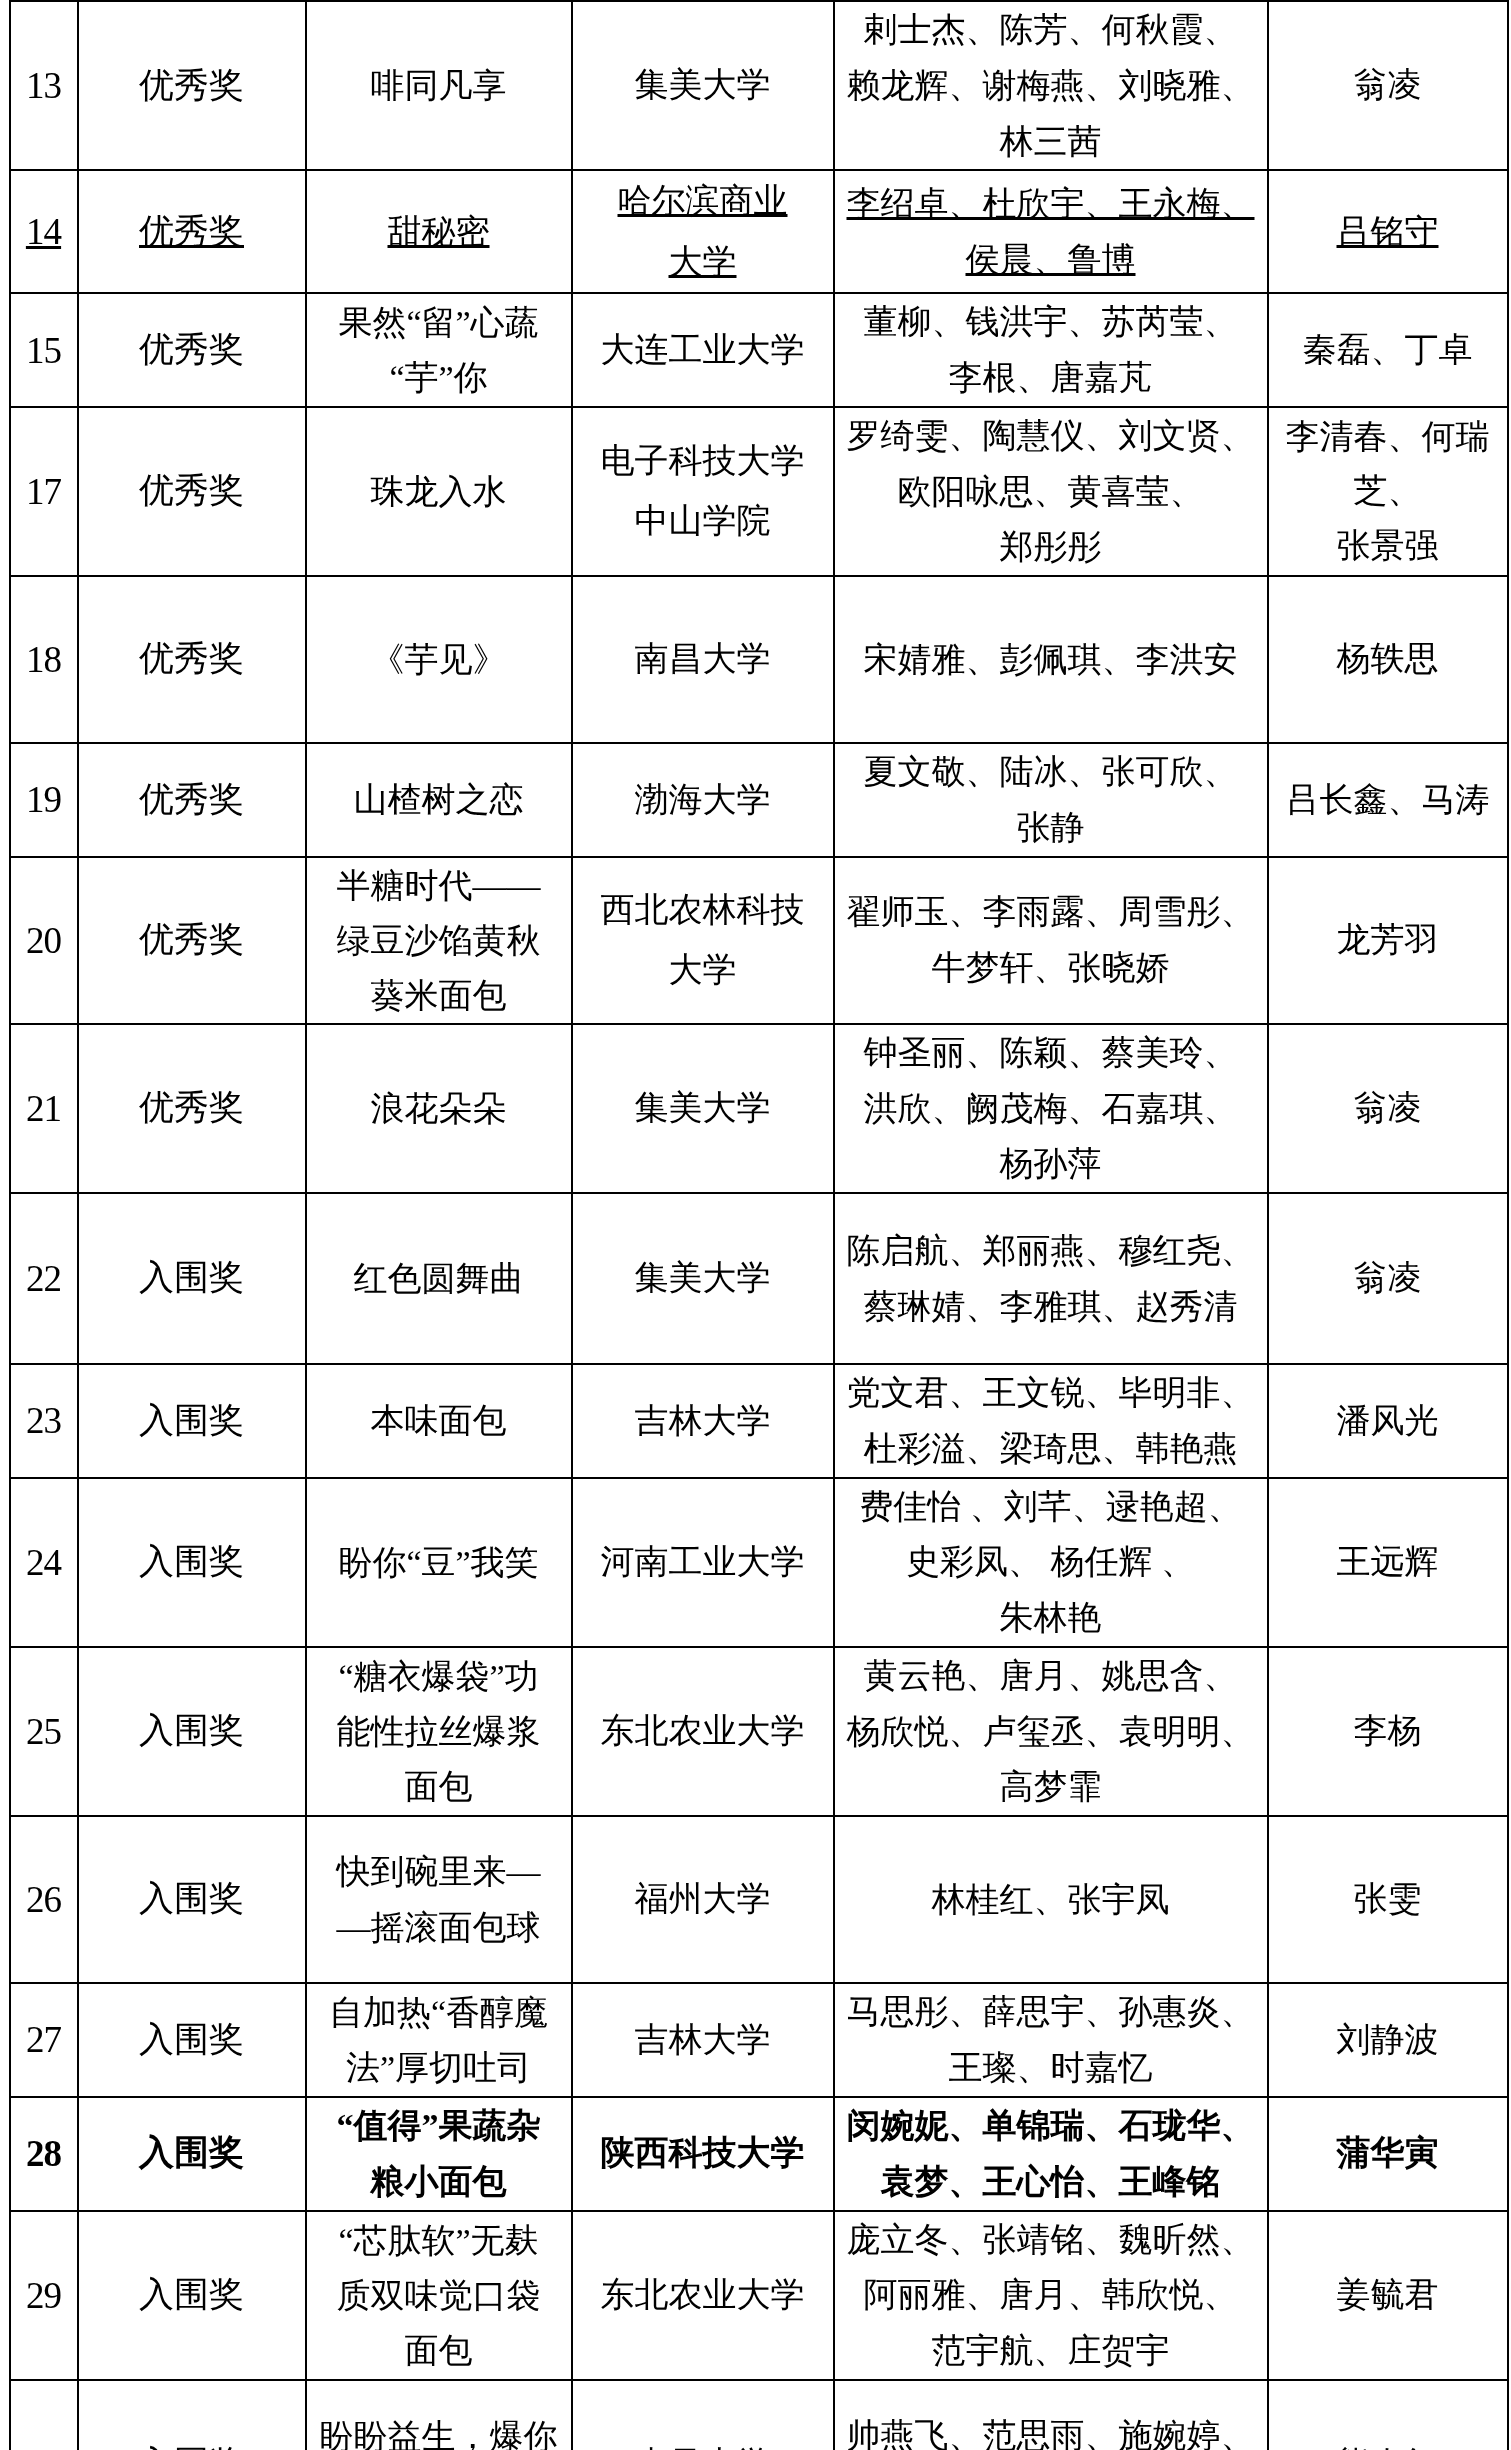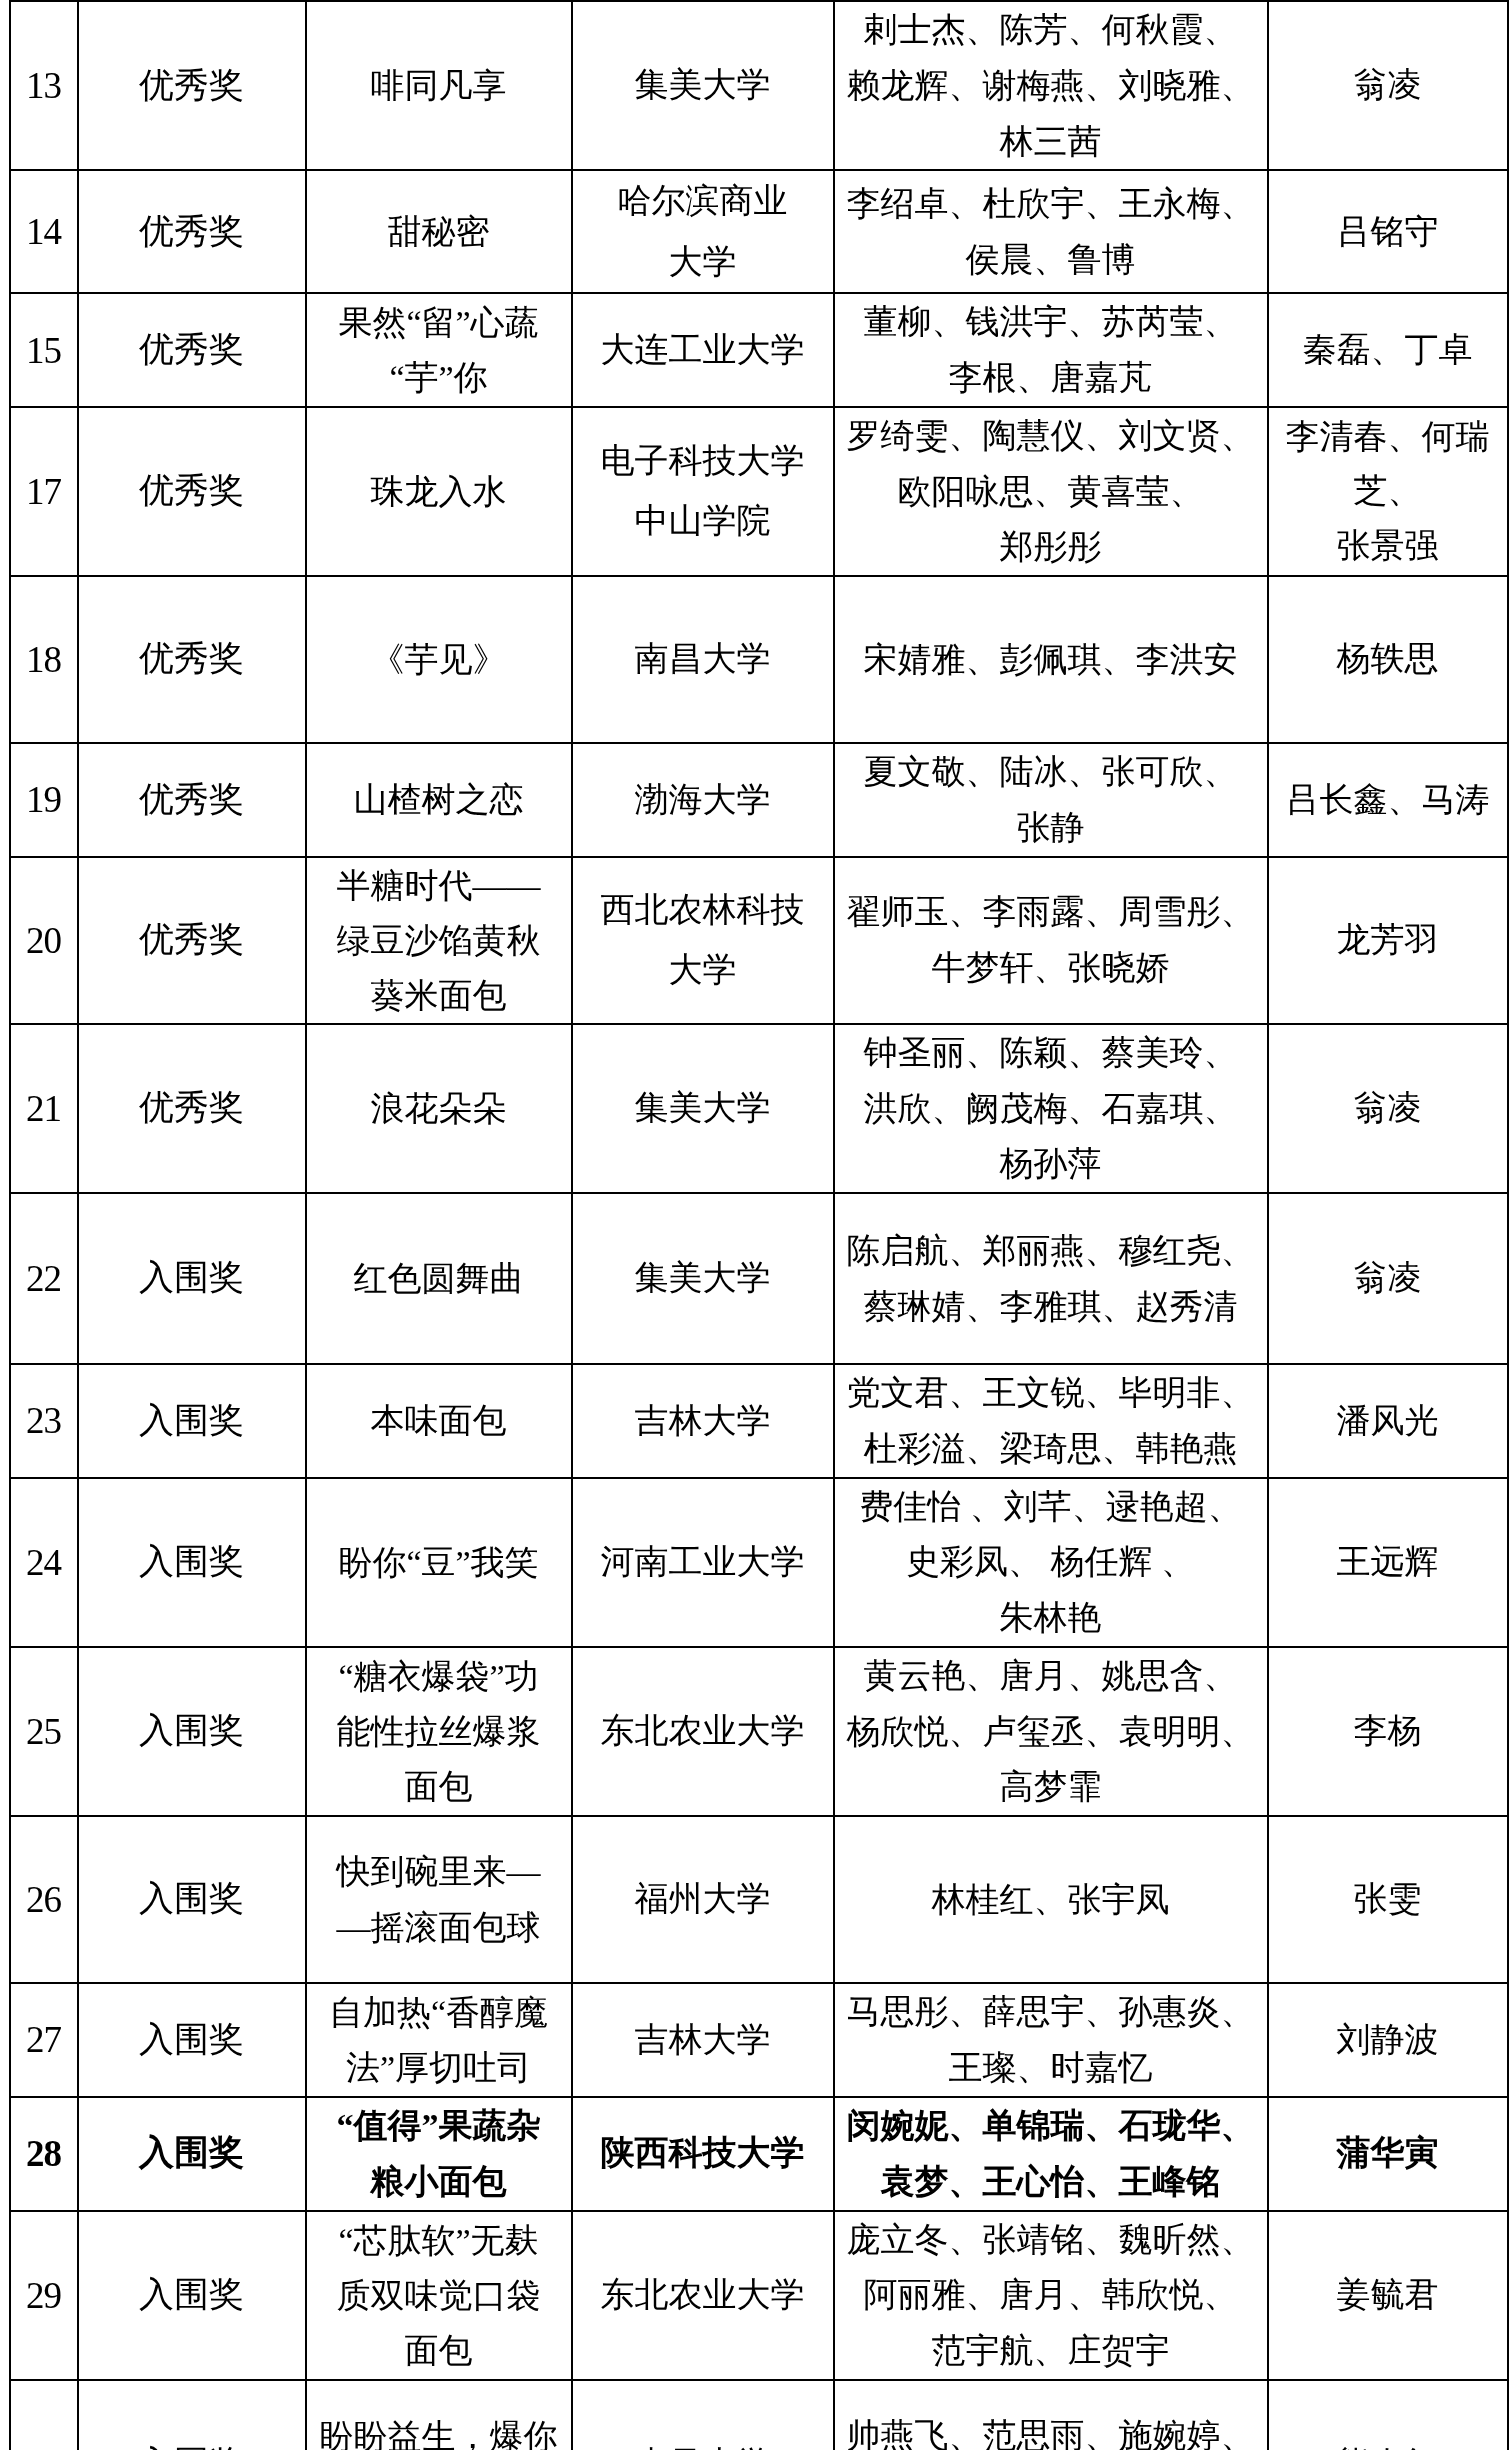--- a/index.html
+++ b/index.html
@@ -37,21 +37,21 @@
     letter-spacing: -0.9px;
   }
   td.c1 { font-size: 35px; line-height: 1.55; }
   td.c2 { font-size: 34px; line-height: 1.62; }
   td.c3 { font-size: 34px; line-height: 1.78; }
   td.c4 { font-size: 34px; line-height: 1.64; padding: 0 3.4px; }
   td.c5 { font-size: 34px; line-height: 1.6; }
 
   
   tr:nth-child(1)  { height: 166px; }
-  tr:nth-child(2)  { height: 106px; }
+  tr:nth-child(2)  { height: 106px; text-decoration: underline; }
   tr:nth-child(3)  { height: 89px; }
   tr:nth-child(4)  { height: 113px; }
   tr:nth-child(5)  { height: 167px; }
   tr:nth-child(6)  { height: 108px; }
   tr:nth-child(7)  { height: 96px; }
   tr:nth-child(8)  { height: 166px; }
   tr:nth-child(9)  { height: 171px; }
   tr:nth-child(10) { height: 109px; }
   tr:nth-child(11) { height: 112px; border-radius: 12px; }
   tr:nth-child(12) { height: 168px; }

